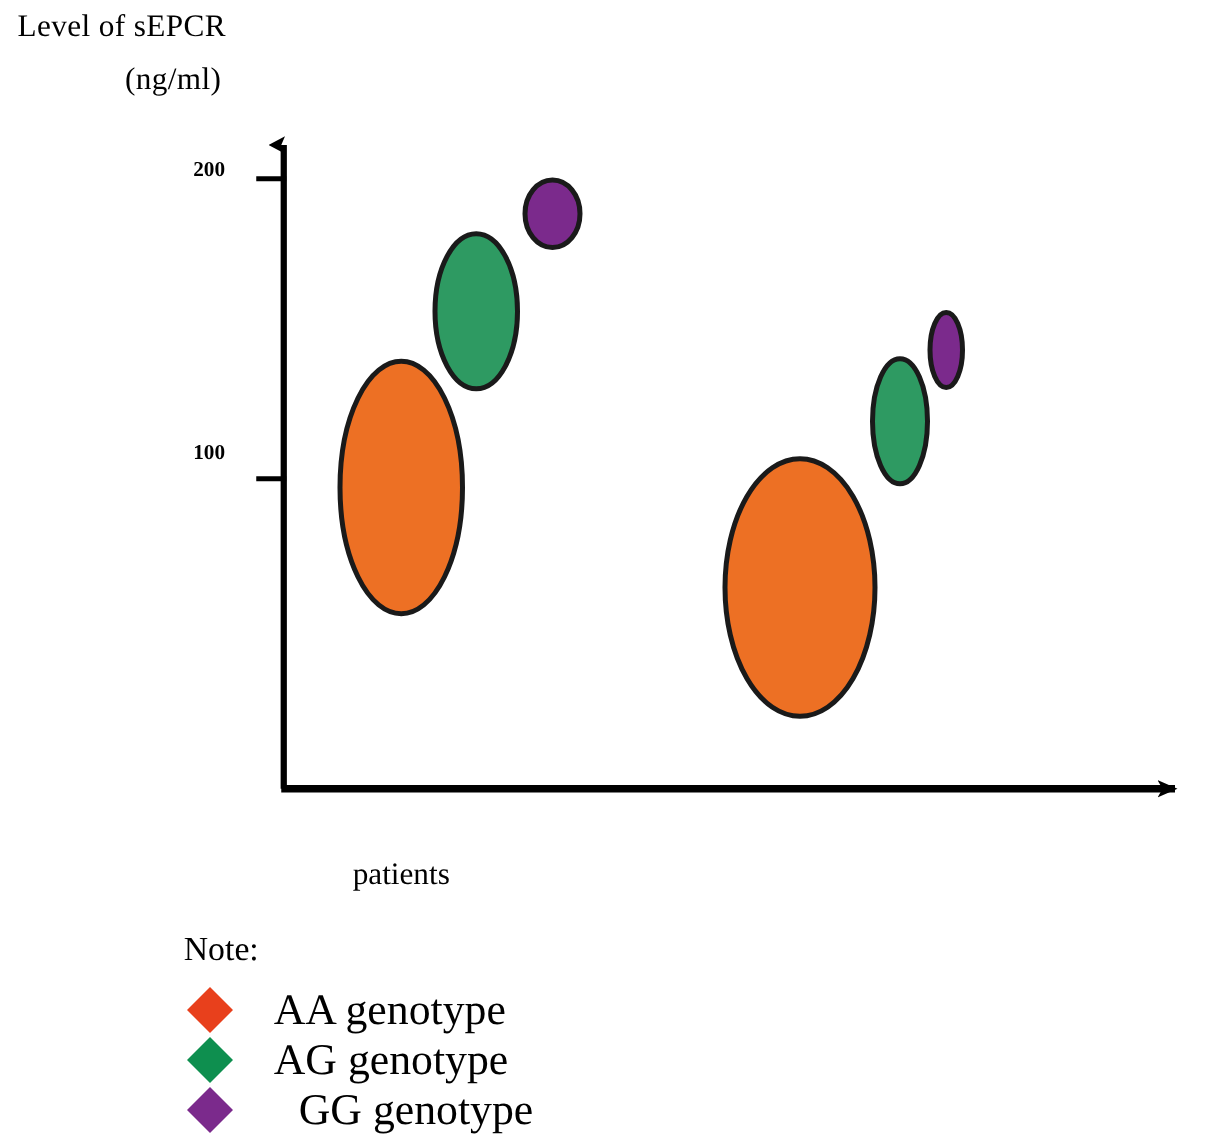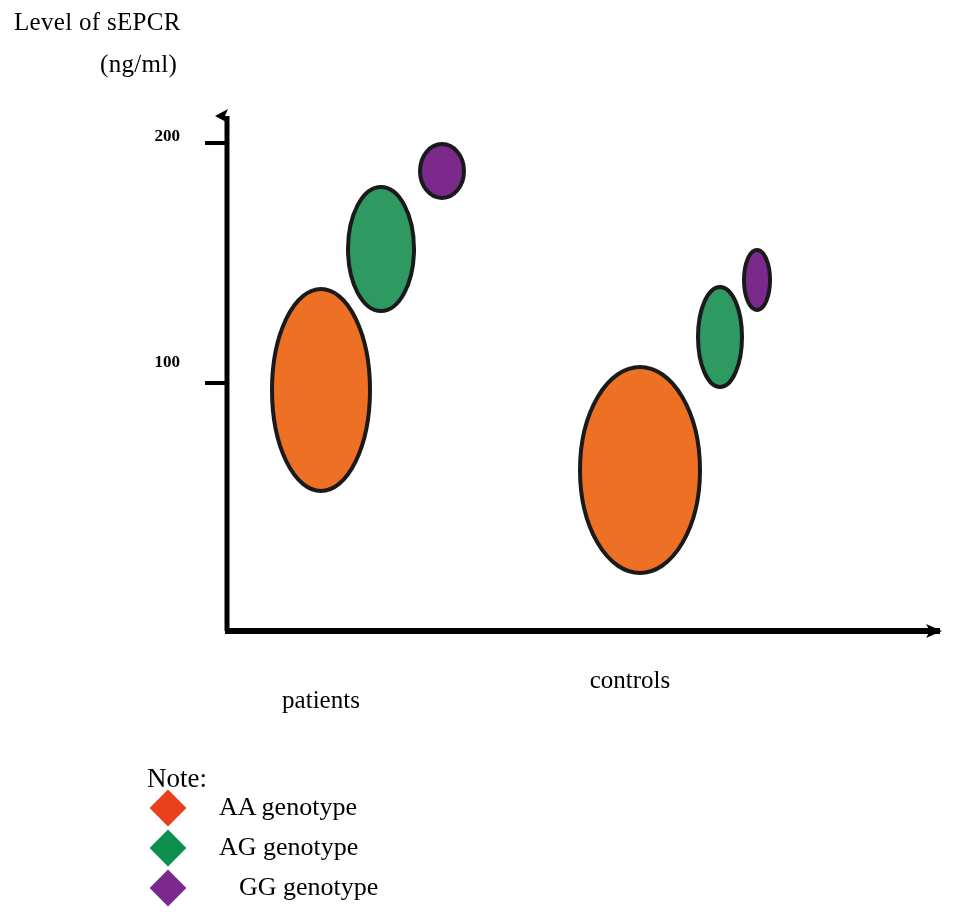--- a/index.html
+++ b/index.html
@@ -36,40 +36,39 @@
     white-space:nowrap;
     text-align:center;
   }
   #cat-patients{left:236px;top:666px;width:170px;margin-top:20px;}
   #cat-controls{left:545px;top:666px;width:170px;}
   #note-title{
     position:absolute;
     left:147px;top:744px;
     font-size:27px;
     white-space:nowrap;
-    margin-top:19px;
   }
   .legend-row{
     position:absolute;
     left:147px;
     height:40px;
     display:flex;
     align-items:center;
   }
   #legend-row-0{top:788px;}
   #legend-row-1{top:828px;}
   #legend-row-2{top:868px;gap:20px;}
   .legend-swatch{
     width:26px;height:26px;
     transform:rotate(45deg);
     flex:0 0 auto;
     margin-left:8px;
   }
   .legend-text{
-    font-size:26px;
+    font-size:35px;
     white-space:nowrap;
     margin-left:38px;
     line-height:1;
     position:relative;
     top:-1px;
   }
   svg#plot{position:absolute;left:0;top:0;}
 </style>
 </head>
 <body>
@@ -101,21 +100,20 @@
     <ellipse cx="321" cy="390" rx="49" ry="101" fill="#ED7024" stroke="#1A1A1A" stroke-width="4"></ellipse>
     <ellipse cx="381" cy="249" rx="33" ry="62" fill="#2E9A62" stroke="#1A1A1A" stroke-width="4"></ellipse>
     <ellipse cx="442" cy="171" rx="22" ry="27" fill="#7B2A8C" stroke="#1A1A1A" stroke-width="4"></ellipse>
 
     <ellipse cx="640" cy="470" rx="60" ry="103" fill="#ED7024" stroke="#1A1A1A" stroke-width="4"></ellipse>
     <ellipse cx="720" cy="337" rx="22" ry="50" fill="#2E9A62" stroke="#1A1A1A" stroke-width="4"></ellipse>
     <ellipse cx="757" cy="280" rx="13" ry="30" fill="#7B2A8C" stroke="#1A1A1A" stroke-width="4"></ellipse>
   </svg>
 
   <div class="cat-label" id="cat-patients">patients</div>
-  <div class="cat-label" id="cat-controls">controls</div>
 
   <div id="note-title">Note:</div>
 
   <div class="legend-row" id="legend-row-0">
     <span class="legend-swatch" id="sw0" style="background: rgb(232, 64, 28);"></span>
     <span class="legend-text">AA genotype</span>
   </div>
   <div class="legend-row" id="legend-row-1">
     <span class="legend-swatch" id="sw1" style="background: rgb(14, 143, 79);"></span>
     <span class="legend-text">AG genotype</span>

